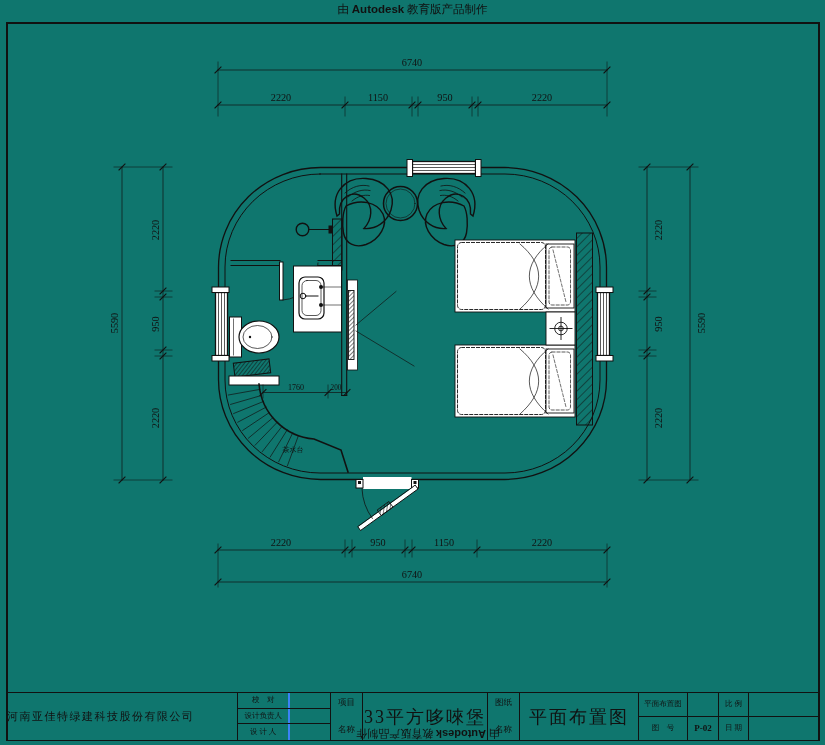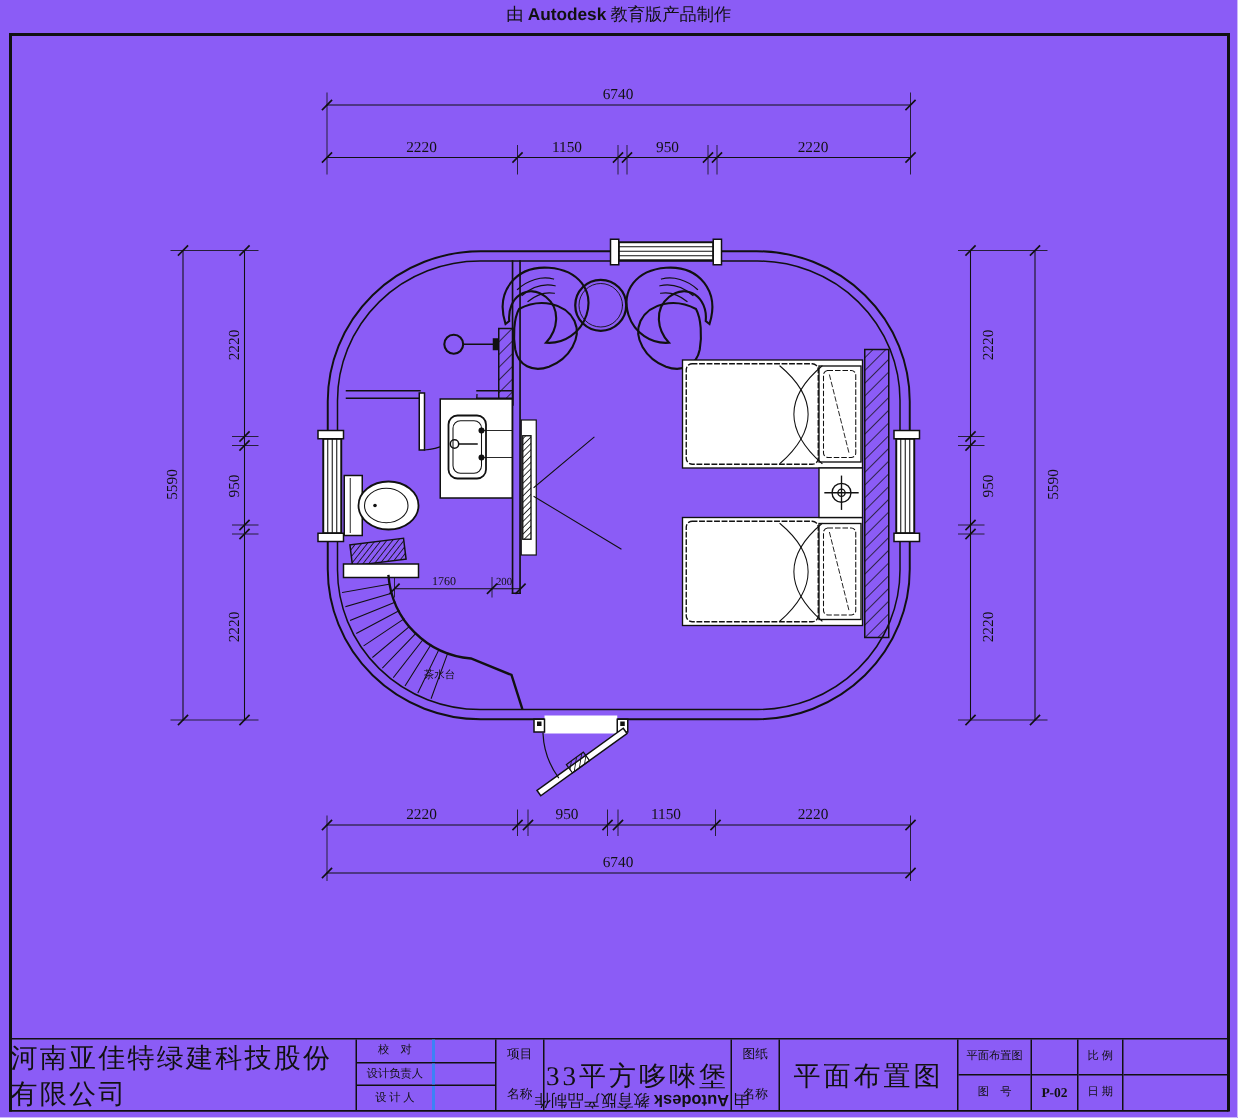--- a/index.html
+++ b/index.html
@@ -1,29 +1,29 @@
 <!DOCTYPE html>
 <html><head>
 <meta charset="utf-8">
 <style>
   html,body{margin:0;padding:0;background:#fff;}
-  #page{position:relative;width:825px;height:745px;background:#8b5cf6;overflow:hidden;
+  #page{position:relative;width:825px;height:745px;background:#0f766e;overflow:hidden;
         font-family:"Liberation Serif","DejaVu Serif",serif;color:#111;}
   
   .banner{position:absolute;left:0;right:0;top:2px;text-align:center;font-size:11.5px;color:#111;}
   .banner b{font-family:"Liberation Sans","DejaVu Sans",sans-serif;font-weight:700;}
   .banner-bottom{position:absolute;left:332px;top:726px;width:192px;text-align:center;
                  font-size:11px;transform:rotate(180deg);color:#111;}
   .banner-bottom b{font-family:"Liberation Sans","DejaVu Sans",sans-serif;font-weight:700;}
   
   .frame-line{position:absolute;background:#111;}
   
   #tblock{position:absolute;left:6px;top:692px;width:813px;height:49px;border:1.6px solid #111;box-sizing:border-box;}
   .cell{position:absolute;top:0;height:100%;box-sizing:border-box;border-right:1px solid #111;}
-  .cname{display:flex;align-items:center;font-size:18px;letter-spacing:1.5px;}
+  .cname{display:flex;align-items:center;font-size:11px;letter-spacing:1.5px;}
   .chkrow{position:absolute;left:0;width:100%;box-sizing:border-box;border-bottom:1px solid #111;
           display:flex;}
   .chkrow:last-child{border-bottom:none;}
   .chklab{width:57%;border-right:2px solid #3b82f6;display:flex;align-items:center;justify-content:center;
           font-size:7.5px;box-sizing:border-box;}
   .chkval{flex:1;}
   .vlabel{display:flex;flex-direction:column;justify-content:space-between;align-items:center;
           font-size:8.5px;padding:4px 0;box-sizing:border-box;}
   .bigname{display:flex;align-items:center;justify-content:center;font-size:18px;letter-spacing:2px;}
   .two-rows .row{position:absolute;left:0;width:100%;height:50%;box-sizing:border-box;

